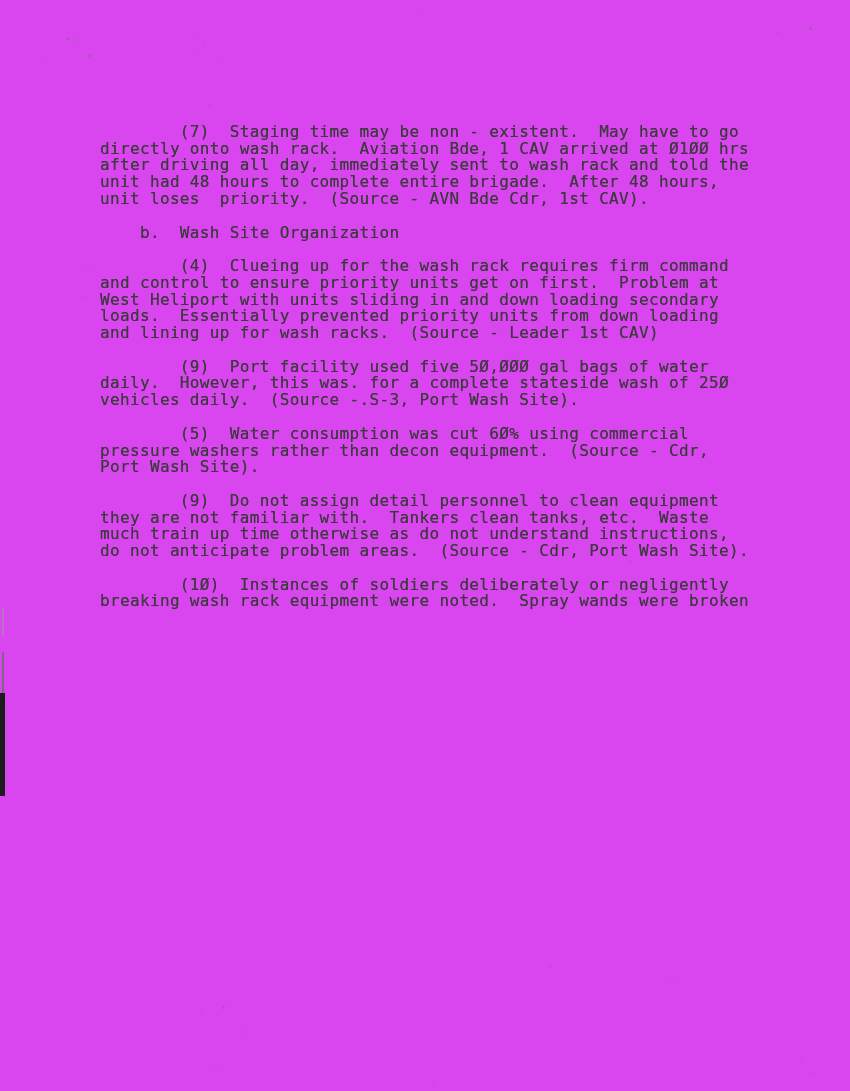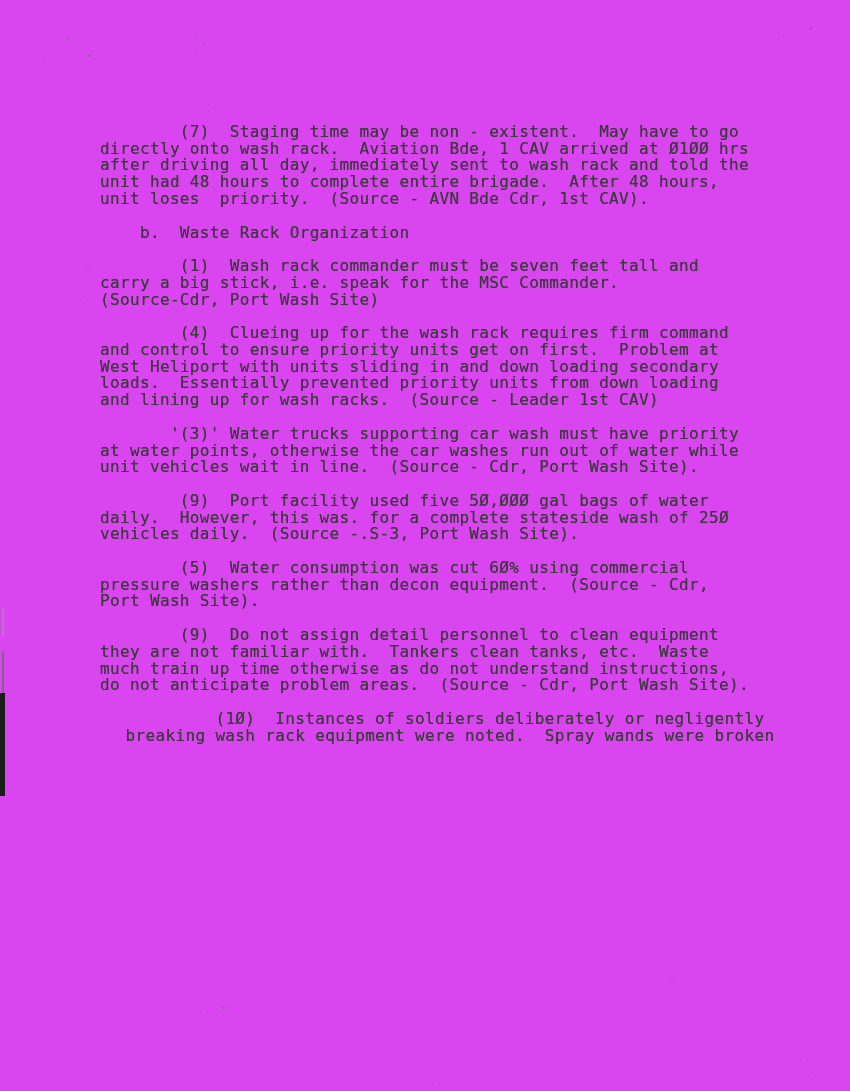--- a/index.html
+++ b/index.html
@@ -17,21 +17,21 @@
     top: 124px;
     width: 700px;
     color: #3b3b3b;
     font-size: 16px;
     line-height: 16.7px;
     letter-spacing: 0.35px;
     white-space: pre;
     text-shadow: 0 0 0.5px rgba(55,55,55,0.75);
   }
   .block { margin: 0 0 17px 0; }
-  .block:last-child { margin-bottom: 16px; text-align: center; }
+  .block:last-child { margin-bottom: 16px; }
   
   .streak { position: absolute; }
   .streak-a { left: 2px; top: 608px; width: 2px; height: 28px; background: #9a9a9a; opacity: .55; }
   .streak-b { left: 2px; top: 652px; width: 2px; height: 62px; background: #6b6b6b; opacity: .8; }
   .streak-c { left: 0px; top: 693px; width: 5px; height: 103px; background: #1c1c1c; }
   .speck {
     position: absolute;
     width: 3px; height: 3px;
     background: #6f6f6f;
     border-radius: 50%;
@@ -41,29 +41,25 @@
 </style>
 </head>
 <body>
 
 <div class="page">
 
   <div class="doc" id="doc"><div class="block">        (7)  Staging time may be non - existent.  May have to go
 directly onto wash rack.  Aviation Bde, 1 CAV arrived at Ø1ØØ hrs
 after driving all day, immediately sent to wash rack and told the
 unit had 48 hours to complete entire brigade.  After 48 hours,
-unit loses  priority.  (Source - AVN Bde Cdr, 1st CAV).</div><div class="block">    b.  Waste Rack Organization</div><div class="block">        (1)  Wash rack commander must be seven feet tall and
-carry a big stick, i.e. speak for the MSC Commander.
-(Source-Cdr, Port Wash Site)</div><div class="block">        (4)  Clueing up for the wash rack requires firm command
+unit loses  priority.  (Source - AVN Bde Cdr, 1st CAV).</div><div class="block">    b.  Wash Site Organization</div><div class="block">        (4)  Clueing up for the wash rack requires firm command
 and control to ensure priority units get on first.  Problem at
 West Heliport with units sliding in and down loading secondary
 loads.  Essentially prevented priority units from down loading
-and lining up for wash racks.  (Source - Leader 1st CAV)</div><div class="block">       '(3)' Water trucks supporting car wash must have priority
-at water points, otherwise the car washes run out of water while
-unit vehicles wait in line.  (Source - Cdr, Port Wash Site).</div><div class="block">        (9)  Port facility used five 5Ø,ØØØ gal bags of water
+and lining up for wash racks.  (Source - Leader 1st CAV)</div><div class="block">        (9)  Port facility used five 5Ø,ØØØ gal bags of water
 daily.  However, this was. for a complete stateside wash of 25Ø
 vehicles daily.  (Source -.S-3, Port Wash Site).</div><div class="block">        (5)  Water consumption was cut 6Ø% using commercial
 pressure washers rather than decon equipment.  (Source - Cdr,
 Port Wash Site).</div><div class="block">        (9)  Do not assign detail personnel to clean equipment
 they are not familiar with.  Tankers clean tanks, etc.  Waste
 much train up time otherwise as do not understand instructions,
 do not anticipate problem areas.  (Source - Cdr, Port Wash Site).</div><div class="block">        (1Ø)  Instances of soldiers deliberately or negligently
 breaking wash rack equipment were noted.  Spray wands were broken</div></div>
 
   <div class="streak streak-a"></div>

